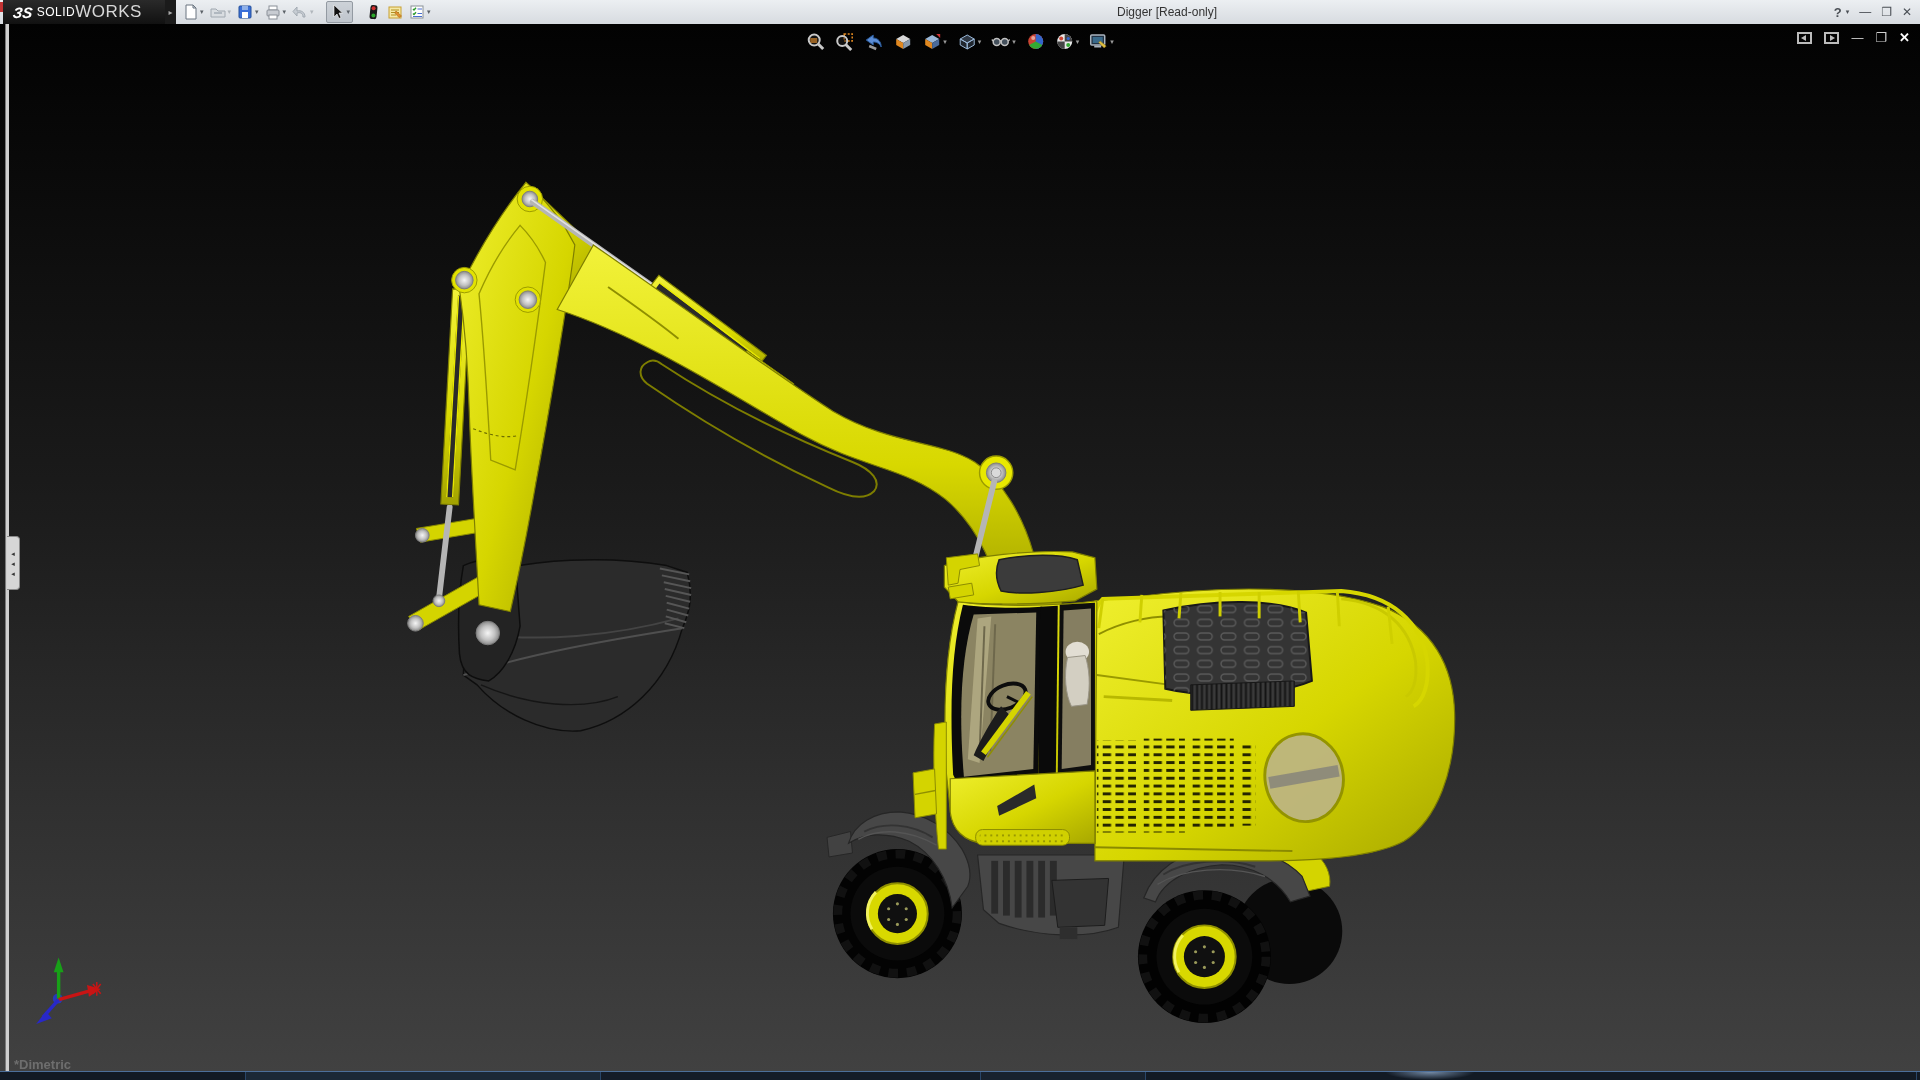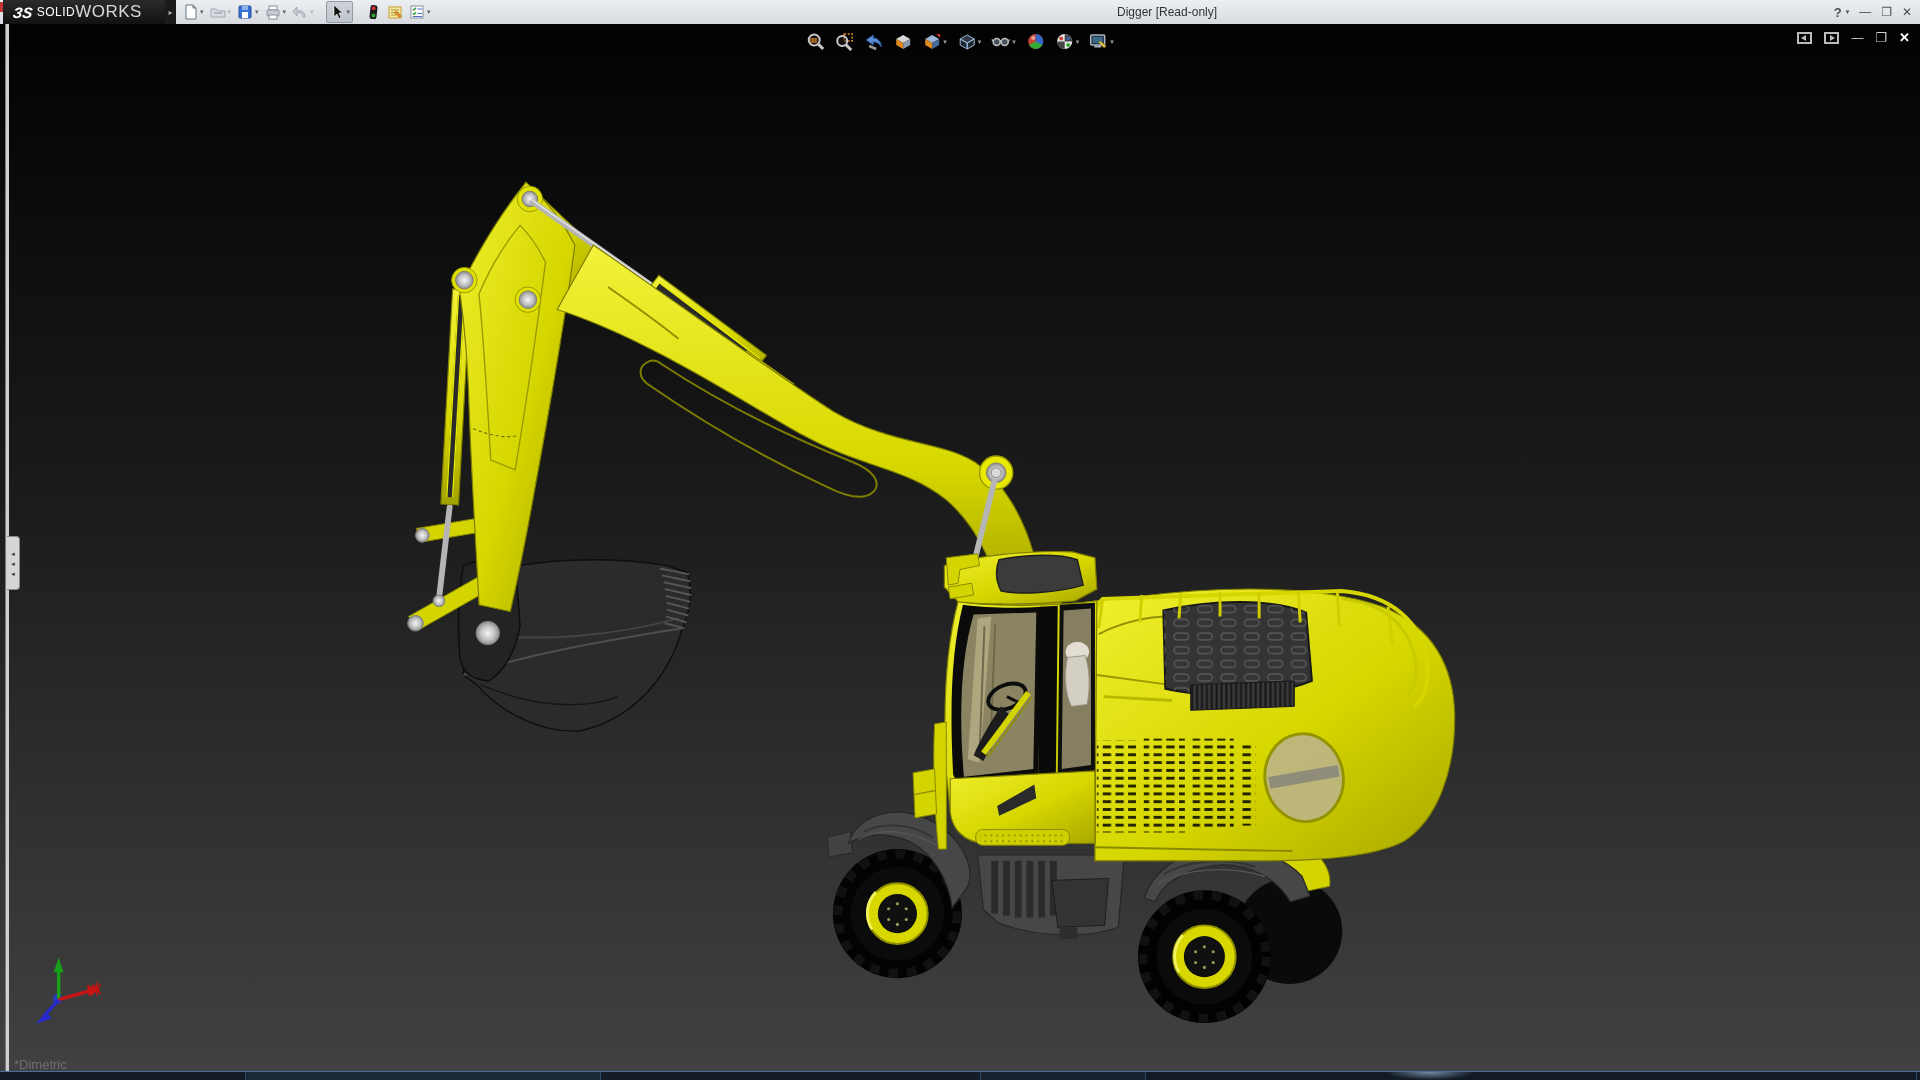--- a/index.html
+++ b/index.html
@@ -49,21 +49,21 @@
   .doc-controls .g{color:#cfcfcf;font-size:13px;}
   .doc-controls .g.min{font-size:12px;}
   .doc-controls svg{display:block;}
 
   
   .headsup{position:absolute;left:50%;top:8px;transform:translateX(-50%);
            display:flex;align-items:center;}
   .hu-btn{display:flex;align-items:center;padding:0 3px;margin:0 2px;}
   .hu-dd{font-size:7px;color:#9a9a9a;margin-left:2px;}
 
-  .orientation-label{position:absolute;left:14px;top:1033px;font-size:13px;color:#6e6e6e;}
+  .orientation-label{position:absolute;left:14px;top:1033px;font-size:13px;color:#6e6e6e;font-weight:bold;}
 
   
   .statusbar{position:absolute;left:0;bottom:0;width:1920px;height:8px;background:#121a24;
              border-top:1px solid #4c6f9a;}
   .sb-seg{position:absolute;top:0;height:8px;border-left:1px solid #2a4668;border-right:1px solid #2a4668;}
   .sb-glow{position:absolute;top:0;height:8px;left:1385px;width:90px;
            background:radial-gradient(ellipse at center top,rgba(170,200,235,.65),rgba(170,200,235,0) 70%);}
 
   
   .y{fill:url(#gy);stroke:#7e7e00;stroke-width:1.2;}

